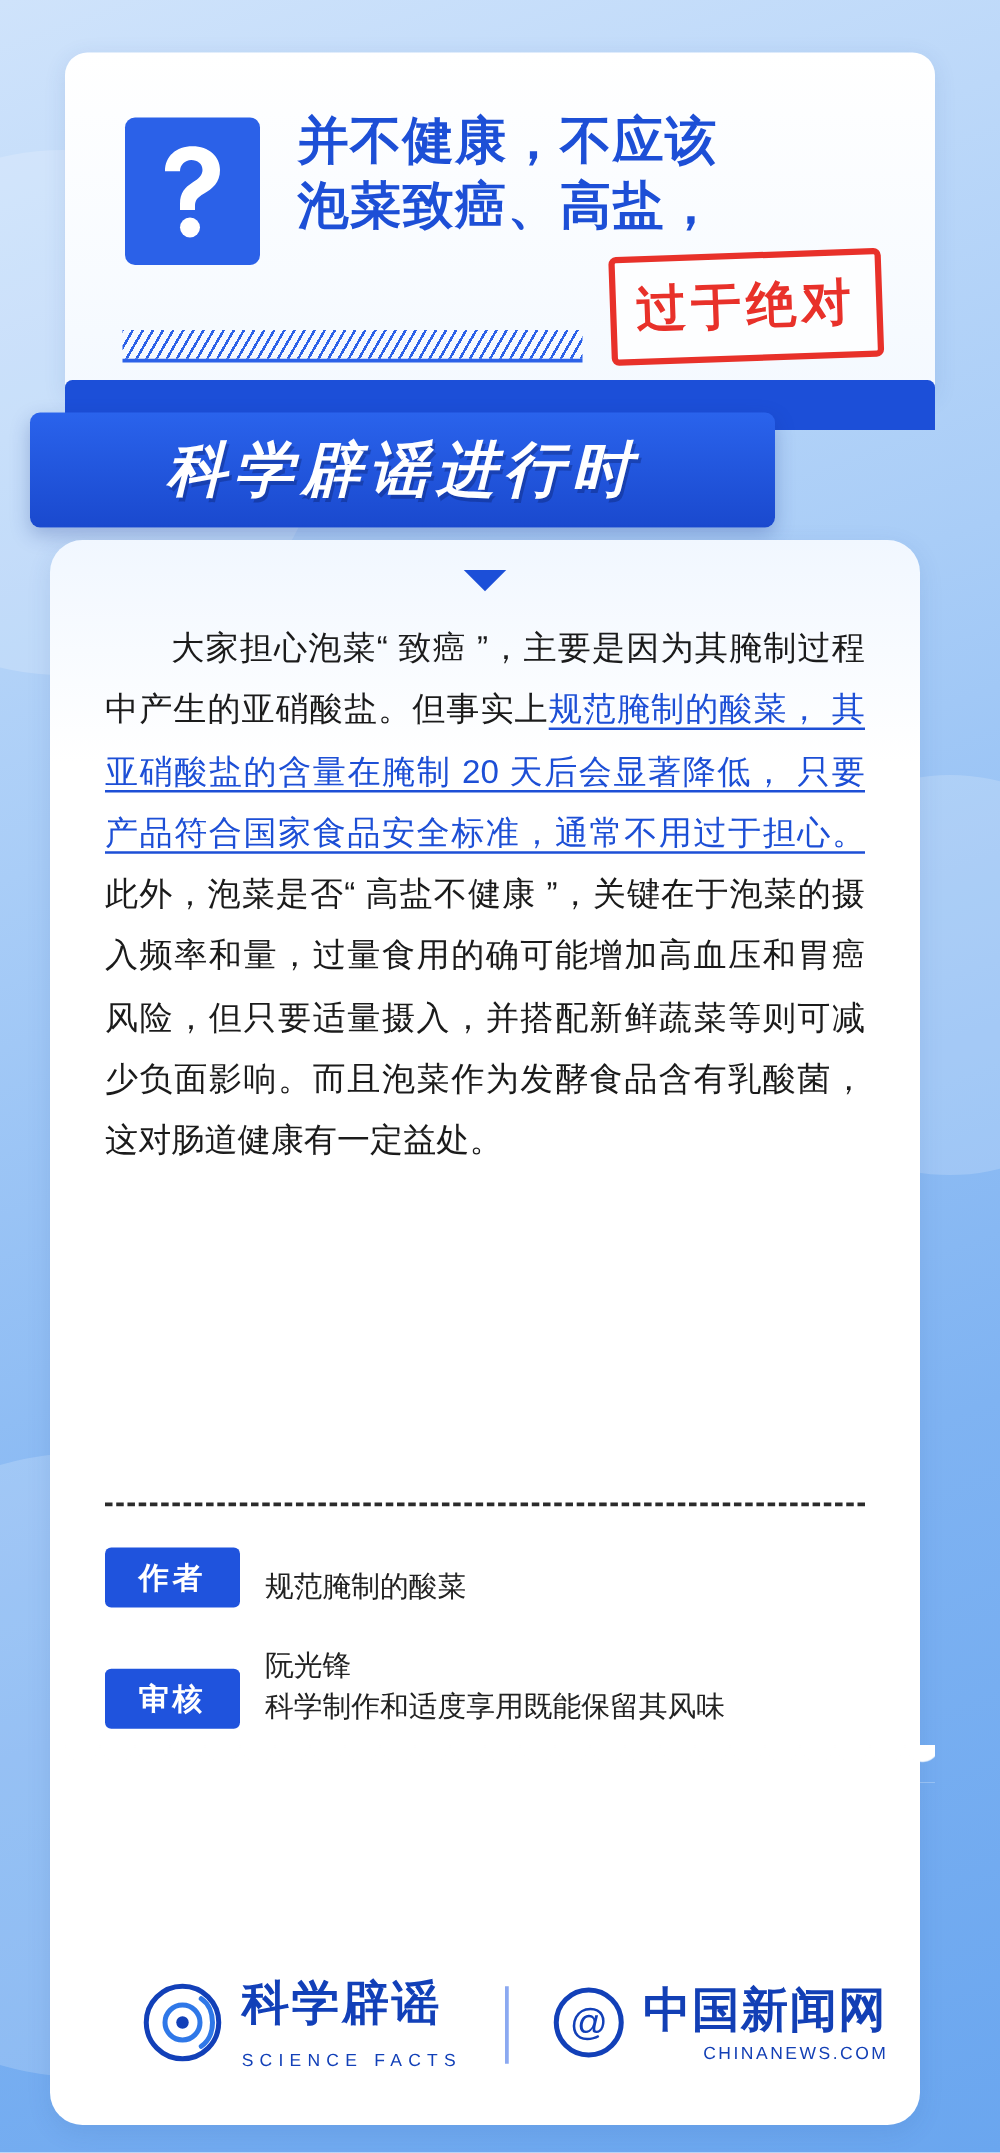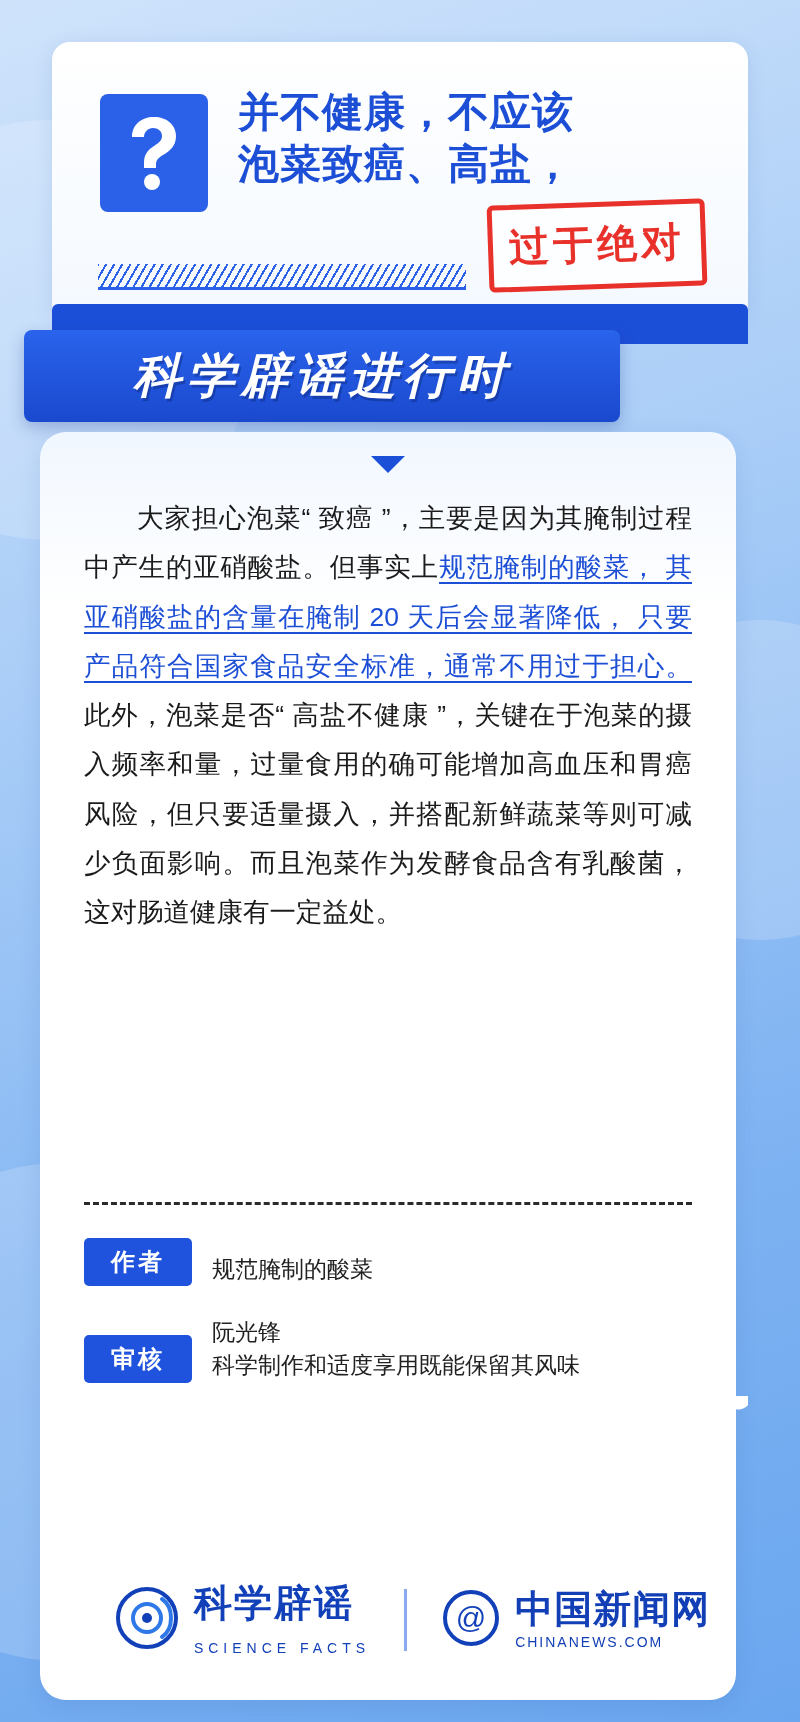--- a/index.html
+++ b/index.html
@@ -220,20 +220,21 @@
     font-size: 38px;
     font-weight: bold;
     letter-spacing: 1px;
     line-height: 1.05;
   }
   .brand2-en {
     color: #123fb5;
     font-size: 14px;
     letter-spacing: 2px;
     margin-top: 5px;
+    margin-left: 48px;
   }
 </style>
 </head>
 <body>
 
 <div class="page">
 
   <div class="blob b1"></div>
   <div class="blob b2"></div>
   <div class="blob b3"></div>

